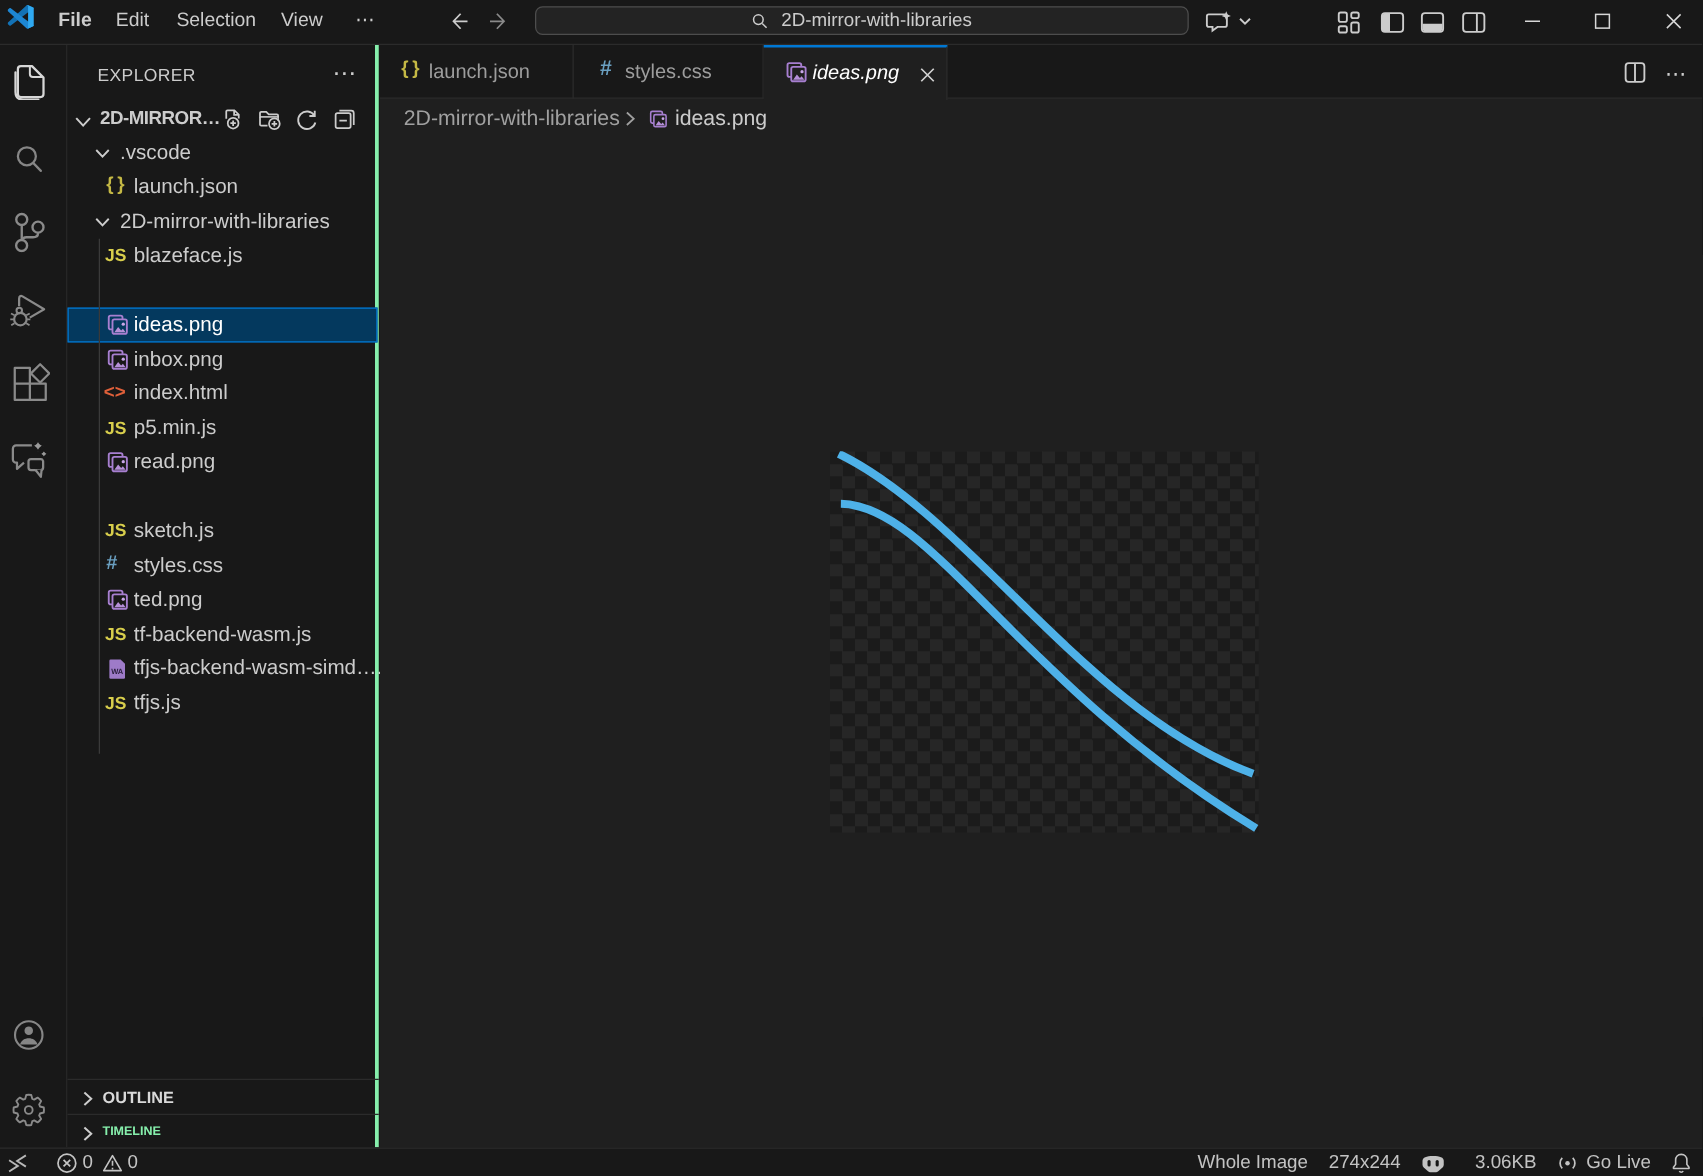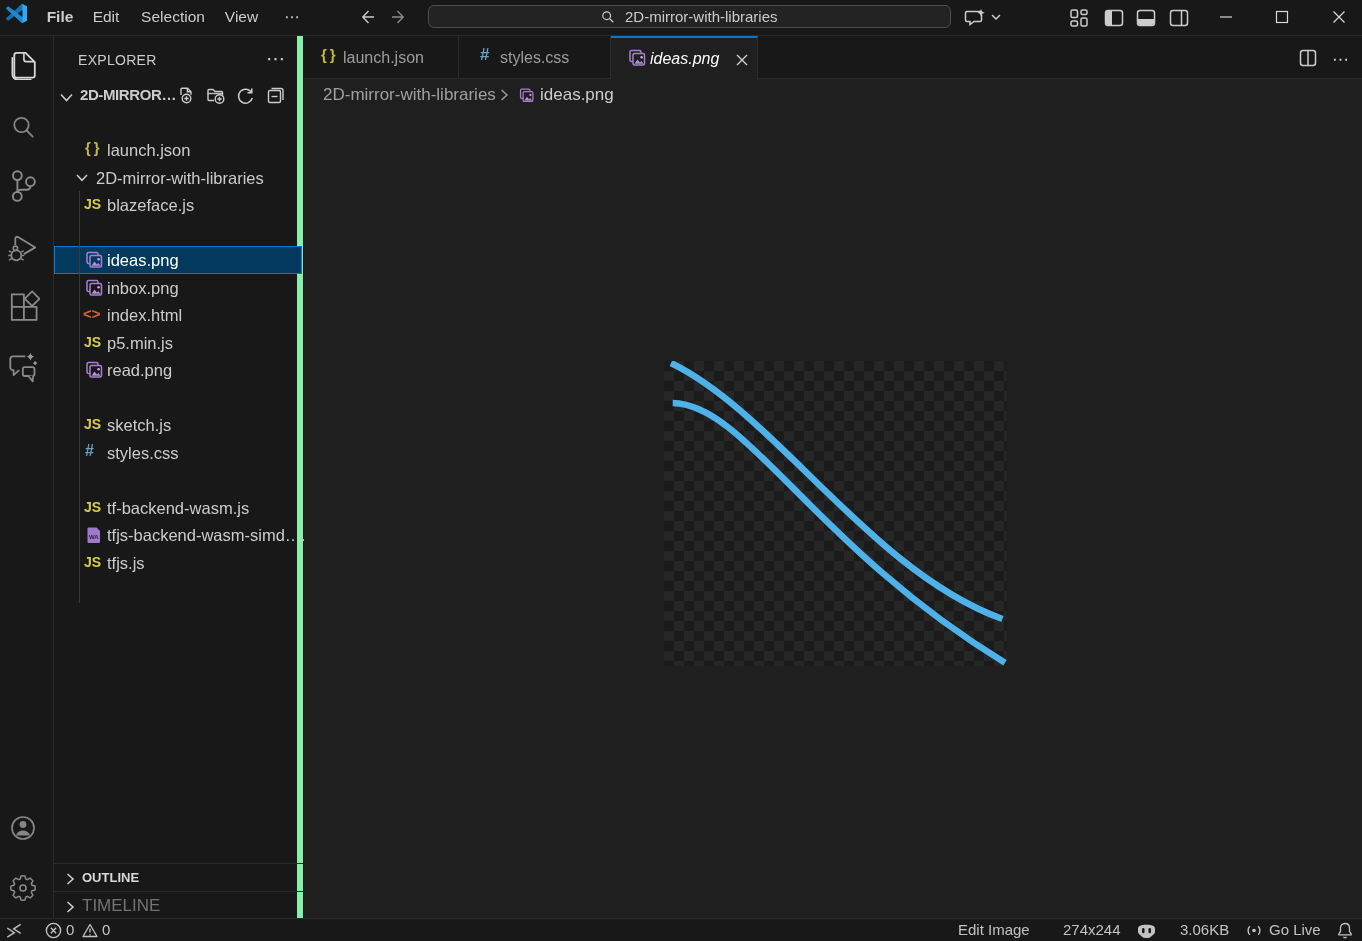--- a/index.html
+++ b/index.html
@@ -17,21 +17,21 @@
     background:#232323; border:1px solid #4d4d4d; border-radius:6px;
     color:#cccccc; font-size:15px; text-align:center; line-height:21px; }
 
   
   #actbar { position:absolute; left:0; top:36px; width:54px; height:882px;
     background:#181818; border-right:1px solid #2b2b2b; }
   .actico { position:absolute; left:9px; width:28px; height:28px; }
 
   
   #sidebar { position:absolute; left:54px; top:36px; width:249px; height:882px;
-    background:#181818; border-right:6px solid #86efac; }
+    background:#181818; border-right:3px solid #86efac; }
   .row { position:absolute; left:0; width:248px; height:28px; color:#cccccc;
     font-size:16.5px; }
   .rowlbl { position:absolute; top:50%; transform:translateY(-50%); white-space:nowrap; }
   .fico { position:absolute; width:20px; height:20px; top:4px; }
 
   
   #editor { position:absolute; left:304px; top:36px; width:1058px; height:882px;
     background:#1f1f1f; }
   #tabstrip { position:absolute; left:0; top:0; width:1058px; height:43px;
     background:#181818; border-bottom:1px solid #2b2b2b; }
@@ -201,20 +201,26 @@
     <svg class="abs" style="left:212px;top:50px" width="19" height="19" viewBox="0 0 19 19">
       <rect x="2.5" y="4.5" width="12" height="12" rx="1.5" stroke="#cccccc" stroke-width="1.4" fill="none"></rect>
       <path d="M5.5 2.5H15a2 2 0 0 1 2 2v9.5" stroke="#cccccc" stroke-width="1.4" fill="none"></path>
       <path d="M5.5 10.5h6" stroke="#cccccc" stroke-width="1.4"></path>
     </svg>
 
     <div class="abs" style="left:0;top:210px;width:248px;height:28px;background:#04395e;border:1px solid #0078d4"></div>
 
     <div class="abs" style="left:25px;top:155px;width:1px;height:412px;background:#3a3a3a"></div>
 
+    <div class="row" style="top:72.5px">
+      <svg class="abs" style="left:22px;top:10px" width="12" height="8" viewBox="0 0 12 8">
+          <path d="M1 1l5 5.3L11 1" stroke="#cccccc" stroke-width="1.5" fill="none"></path>
+        </svg>
+      <span class="rowlbl" style="left:42px">.vscode</span>
+    </div>
     <div class="row" style="top:100px">
       <b class="abs" style="left:31px;top:3px;font-size:15px;color:#c5b945">{ }</b>
       <span class="rowlbl" style="left:53px">launch.json</span>
     </div>
     <div class="row" style="top:127.5px">
       <svg class="abs" style="left:22px;top:10px" width="12" height="8" viewBox="0 0 12 8">
           <path d="M1 1l5 5.3L11 1" stroke="#cccccc" stroke-width="1.5" fill="none"></path>
         </svg>
       <span class="rowlbl" style="left:42px">2D-mirror-with-libraries</span>
     </div>
@@ -258,20 +264,29 @@
       <span class="rowlbl" style="left:53px">read.png</span>
     </div>
     <div class="row" style="top:375px">
       <b class="abs" style="left:30px;top:5px;font-size:14px;color:#d8ce4c">JS</b>
       <span class="rowlbl" style="left:53px">sketch.js</span>
     </div>
     <div class="row" style="top:402.5px">
       <b class="abs" style="left:31px;top:3px;font-size:16px;color:#6a9fc0">#</b>
       <span class="rowlbl" style="left:53px">styles.css</span>
     </div>
+    <div class="row" style="top:430px">
+      <svg class="fico" style="left:30px" viewBox="0 0 20 20">
+          <rect x="3" y="2.5" width="11" height="11" rx="1.5" stroke="#a77fd0" fill="none" stroke-width="1.5"></rect>
+          <rect x="6" y="5.5" width="11.5" height="11.5" rx="1.5" fill="#181818" stroke="#a77fd0" stroke-width="1.5"></rect>
+          <circle cx="14.6" cy="9.3" r="1.3" fill="#c9a7e8"></circle>
+          <path d="M7.5 15.8l3-4.3 2.4 2.9 1.4-1.4 2.2 2.8z" fill="#b58fd8"></path>
+        </svg>
+      <span class="rowlbl" style="left:53px">ted.png</span>
+    </div>
     <div class="row" style="top:457.5px">
       <b class="abs" style="left:30px;top:5px;font-size:14px;color:#d8ce4c">JS</b>
       <span class="rowlbl" style="left:53px">tf-backend-wasm.js</span>
     </div>
     <div class="row" style="top:485px">
       <svg class="fico" style="left:30px" viewBox="0 0 20 20">
           <path d="M4.5 2.5h8l3.5 3.5v11a1 1 0 0 1-1 1h-10.5a1 1 0 0 1-1-1v-13.5a1 1 0 0 1 1-1z" fill="#9e7bc8"></path>
           <text x="9.8" y="14" font-size="6" font-weight="bold" fill="#2d2140" text-anchor="middle" font-family="Liberation Sans">WA</text>
         </svg>
       <span class="rowlbl" style="left:53px">tfjs-backend-wasm-simd….</span>
@@ -284,21 +299,21 @@
     <div class="abs" style="left:0;top:827px;width:249px;height:28px;border-top:1px solid #2b2b2b">
       <svg class="abs" style="left:12px;top:9px" width="9" height="12" viewBox="0 0 9 12">
           <path d="M1.5 1l5.5 5-5.5 5" stroke="#cccccc" stroke-width="1.6" fill="none"></path>
         </svg>
       <div class="abs" style="left:28px;top:0;height:28px;line-height:28px;font-size:13px;font-weight:bold;color:#d9d9d9">OUTLINE</div>
     </div>
     <div class="abs" style="left:0;top:855px;width:249px;height:28px;border-top:1px solid #2b2b2b;border-bottom:1px solid #2b2b2b">
       <svg class="abs" style="left:12px;top:9px" width="9" height="12" viewBox="0 0 9 12">
           <path d="M1.5 1l5.5 5-5.5 5" stroke="#cccccc" stroke-width="1.6" fill="none"></path>
         </svg>
-      <div class="abs" style="left:28px;top:0;height:28px;line-height:28px;font-size:17px;font-weight:normal;color:#737373">TIMELINE</div>
+      <div class="abs" style="left:28px;top:0;height:28px;line-height:28px;font-size:10px;font-weight:bold;color:#86efac">TIMELINE</div>
     </div>
   </div>
 
   <div id="editor">
     <div id="tabstrip">
       <div class="tab" style="left:0;width:155px">
         <b class="abs" style="left:17px;top:10px;font-size:15px;color:#c5b945">{ }</b>
         <span class="tablbl" style="left:39px">launch.json</span>
       </div>
       <div class="tab" style="left:155px;width:152px">
@@ -359,21 +374,21 @@
         <circle cx="8" cy="8" r="6.7" stroke="#c3c3c3" stroke-width="1.3" fill="none"></circle>
         <path d="M5.5 5.5l5 5M10.5 5.5l-5 5" stroke="#c3c3c3" stroke-width="1.3"></path>
       </svg>
     <span class="sbit" style="left:66px">0</span>
     <svg class="abs" style="left:82px;top:4px" width="16" height="15" viewBox="0 0 16 15">
         <path d="M8 1.5L15 13.5H1z" stroke="#c3c3c3" stroke-width="1.3" fill="none" stroke-linejoin="round"></path>
         <path d="M8 5.5v4M8 11.2v1.3" stroke="#c3c3c3" stroke-width="1.3"></path>
       </svg>
     <span class="sbit" style="left:102px">0</span>
 
-    <span class="sbit" style="left:958px">Edit Image</span>
+    <span class="sbit" style="left:958px">Whole Image</span>
     <span class="sbit" style="left:1063px">274x244</span>
     <svg class="abs" style="left:1136px;top:5px" width="21" height="14" viewBox="0 0 21 14">
       <path d="M2 4.8C2 1.9 5 .8 10.5.8s8.5 1.1 8.5 4v3c0 .8-.35 1.6-1 2.2l-3.4 2.9c-.75.6-1.7 1-2.7 1h-2.8c-1 0-1.95-.4-2.7-1L3 10c-.65-.6-1-1.4-1-2.2z" fill="#c3c3c3"></path>
       <rect x="6" y="4" width="2.5" height="5.2" rx="1.25" fill="#181818"></rect>
       <rect x="12.5" y="4" width="2.5" height="5.2" rx="1.25" fill="#181818"></rect>
     </svg>
     <span class="sbit" style="left:1180px">3.06KB</span>
     <svg class="abs" style="left:1243px;top:4px" width="22" height="15" viewBox="0 0 22 15">
       <circle cx="11" cy="7.5" r="1.8" fill="#c3c3c3"></circle>
       <path d="M6.8 3.3a6 6 0 0 0 0 8.4M15.2 3.3a6 6 0 0 1 0 8.4" stroke="#c3c3c3" stroke-width="1.4" fill="none"></path>

